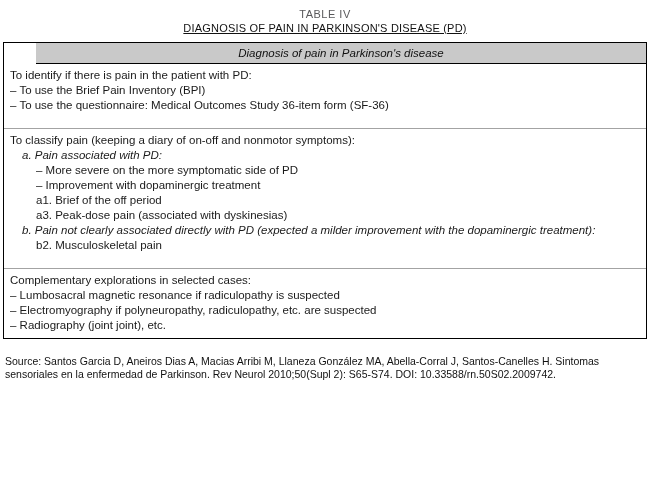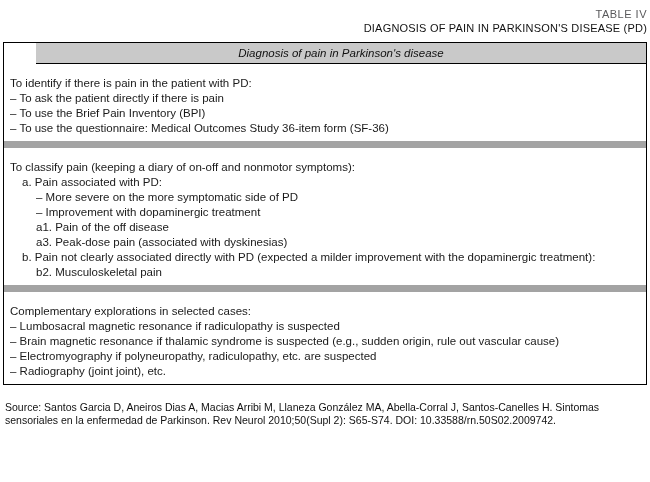--- a/index.html
+++ b/index.html
@@ -10,60 +10,62 @@
   .page {
     width: 650px;
     height: 482px;
     box-sizing: border-box;
     padding: 7px 3px 0 3px;
     font-family: "Liberation Sans", sans-serif;
     color: #1a1a1a;
     overflow: hidden;
   }
   .caption {
-    text-align: right;
+    text-align: center;
     margin-bottom: 7px;
   }
   .cap-line1 {
     font-size: 11px;
     line-height: 14px;
     color: #59595b;
     letter-spacing: 0.5px;
   }
   .cap-line2 {
     font-size: 11px;
     line-height: 14px;
     color: #121212;
     letter-spacing: 0.2px;
+    text-decoration: underline;
   }
   .dx-table {
     border: 1px solid #000000;
     background: #ffffff;
   }
   .thead {
     background: #c9c9c9;
     border-bottom: 1px solid #000000;
     text-align: center;
     font-style: italic;
     font-size: 11.5px;
     line-height: 14px;
     padding: 3px 4px;
     color: #111111;
     margin-left: 32px;
   }
   .section {
-    padding: 12px 6px 5px 6px;
+    padding: 4px 6px 5px 6px;
     font-size: 11.5px;
     line-height: 15px;
   }
   .section + .section {
-    border-top: 7px solid #a3a3a3;
+    border-top: 1px solid #a3a3a3;
+    margin-top: 10px;
   }
   .line { white-space: normal; }
-  .ind-1 { padding-left: 12px; }
+  .ind-1 { padding-left: 12px; font-style: italic; }
   .ind-2 { padding-left: 26px; }
   .hang  { padding-left: 26px; text-indent: -14px; }
   .source {
     margin-top: 16px;
     padding: 0 2px;
     font-size: 10.5px;
     line-height: 13px;
     color: #111111;
   }
 </style>
@@ -75,38 +77,36 @@
   <div class="caption">
     <div class="cap-line1">TABLE IV</div>
     <div class="cap-line2">DIAGNOSIS OF PAIN IN PARKINSON'S DISEASE (PD)</div>
   </div>
 
   <div class="dx-table">
     <div class="thead">Diagnosis of pain in Parkinson's disease</div>
     <div id="sections">
         <div class="section">
           <div class="line ind-0">To identify if there is pain in the patient with PD:</div>
-          <div class="line ind-0">– To ask the patient directly if there is pain</div>
           <div class="line ind-0">– To use the Brief Pain Inventory (BPI)</div>
           <div class="line ind-0">– To use the questionnaire: Medical Outcomes Study 36-item form (SF-36)</div>
         </div>
         <div class="section">
           <div class="line ind-0">To classify pain (keeping a diary of on-off and nonmotor symptoms):</div>
           <div class="line ind-1">a. Pain associated with PD:</div>
           <div class="line ind-2">– More severe on the more symptomatic side of PD</div>
           <div class="line ind-2">– Improvement with dopaminergic treatment</div>
-          <div class="line ind-2">a1. Pain of the off disease</div>
+          <div class="line ind-2">a1. Brief of the off period</div>
           <div class="line ind-2">a3. Peak-dose pain (associated with dyskinesias)</div>
           <div class="line ind-1 hang">b. Pain not clearly associated directly with PD (expected a milder improvement with the dopaminergic treatment):</div>
           <div class="line ind-2">b2. Musculoskeletal pain</div>
         </div>
         <div class="section">
           <div class="line ind-0">Complementary explorations in selected cases:</div>
           <div class="line ind-0">– Lumbosacral magnetic resonance if radiculopathy is suspected</div>
-          <div class="line ind-0">– Brain magnetic resonance if thalamic syndrome is suspected (e.g., sudden origin, rule out vascular cause)</div>
           <div class="line ind-0">– Electromyography if polyneuropathy, radiculopathy, etc. are suspected</div>
           <div class="line ind-0">– Radiography (joint joint), etc.</div>
         </div>
       </div>
   </div>
 
   <div class="source">Source: Santos Garcia D, Aneiros Dias A, Macias Arribi M, Llaneza González MA, Abella-Corral J, Santos-Canelles H. Sintomas sensoriales en la enfermedad de Parkinson. Rev Neurol 2010;50(Supl 2): S65-S74. DOI: 10.33588/rn.50S02.2009742.</div>
 
 </div>
 

